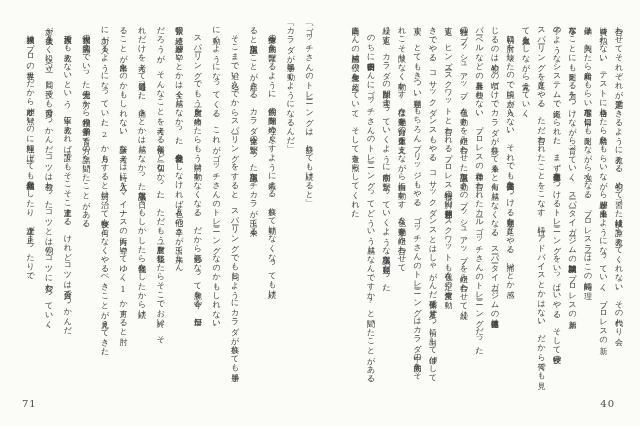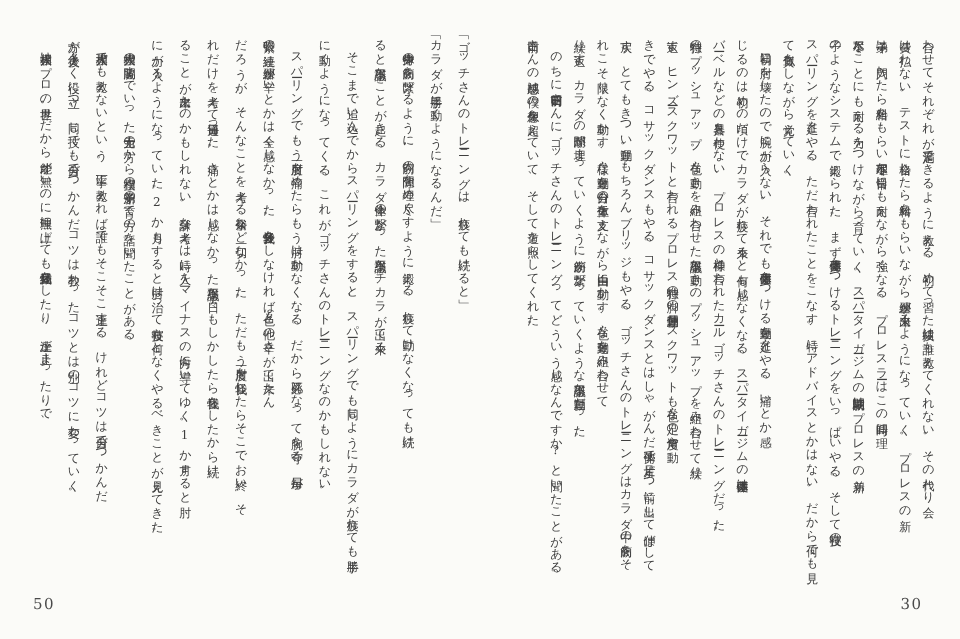--- a/index.html
+++ b/index.html
@@ -75,17 +75,17 @@
       <div class="tcol">独特のプッシュアップ。色々な動きを組み合わせた不思議な動きのプッシュアップを組み合わせて繰り</div>
       <div class="tcol">返す。ヒンズースクワットと言われるプロレス独特の脚の屈伸運動。スクワットも色々な足の角度や動</div>
       <div class="tcol">きでやる。コサックダンスもやる。コサックダンスとはしゃがんだ体勢で片足ずつ前に出して伸ばして</div>
       <div class="tcol">戻す、とてもきつい運動。もちろんブリッジもやる。ゴッチさんのトレーニングはカラダ中の筋肉をそ</div>
       <div class="tcol">れこそ限りなく動かす。様々な運動を自分の体重を支えながら自由に動かす。色々な運動を組み合わせて</div>
       <div class="tcol">繰り返す。カラダの隙間が埋まっていくように筋肉が繋がっていくような不思議な運動だった。</div>
       <div class="tcol">　のちに前田日明さんにゴッチさんのトレーニングってどういう感じなんですか?と聞いたことがある。</div>
       <div class="tcol">前田さんの感想は僕の想像を超えていて、そして道を照らしてくれた。</div>
     </div>
 
-  <div class="pagenum pagenum-left">50</div>
+  <div class="pagenum pagenum-left">71</div>
 
-  <div class="pagenum pagenum-right">30</div>
+  <div class="pagenum pagenum-right">40</div>
 
 </div>
 
 </body></html>

